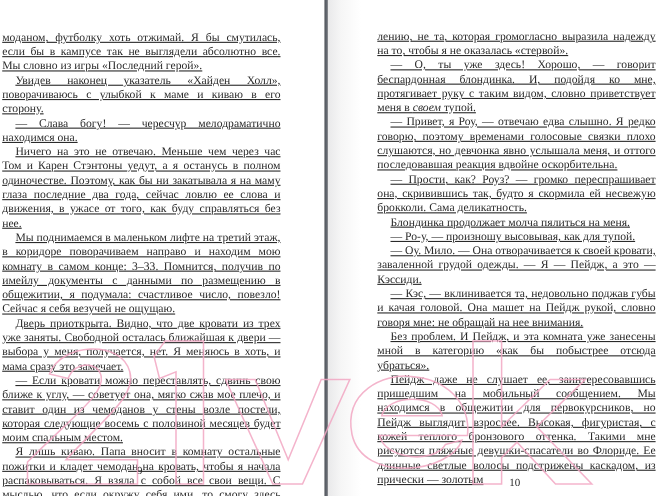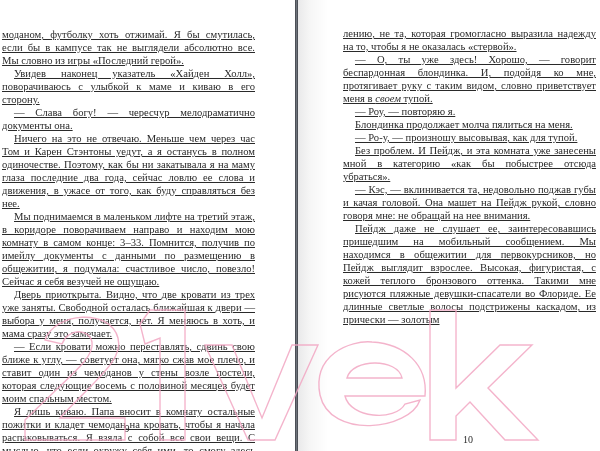--- a/index.html
+++ b/index.html
@@ -40,42 +40,44 @@
   </style>
 </head>
 <body>
 
 <div class="spread">
 
   <div class="page page-left">
     <div class="text">
       <p class="p noindent">моданом, футболку хоть отжимай. Я бы смутилась, если бы в кампусе так не выглядели абсолютно все. Мы словно из игры «Последний герой».</p>
       <p class="p">Увидев наконец указатель «Хайден Холл», поворачиваюсь с улыбкой к маме и киваю в его сторону.</p>
-      <p class="p">— Слава богу! — чересчур мелодраматично документы она.</p>
+      <p class="p">— Слава богу! — чересчур мелодраматично находимся она.</p>
       <p class="p">Ничего на это не отвечаю. Меньше чем через час Том и Карен Стэнтоны уедут, а я останусь в полном одиночестве. Поэтому, как бы ни закатывала я на маму глаза последние два года, сейчас ловлю ее слова и движения, в ужасе от того, как буду справляться без нее.</p>
       <p class="p">Мы поднимаемся в маленьком лифте на третий этаж, в коридоре поворачиваем направо и находим мою комнату в самом конце: 3–33. Помнится, получив по имейлу документы с данными по размещению в общежитии, я подумала: счастливое число, повезло! Сейчас я себя везучей не ощущаю.</p>
       <p class="p">Дверь приоткрыта. Видно, что две кровати из трех уже заняты. Свободной осталась ближайшая к двери — выбора у меня, получается, нет. Я меняюсь в хоть, и мама сразу это замечает.</p>
       <p class="p">— Если кровати можно переставлять, сдвинь свою ближе к углу, — советует она, мягко сжав мое плечо, и ставит один из чемоданов у стены возле постели, которая следующие восемь с половиной месяцев будет моим спальным местом.</p>
       <p class="p">Я лишь киваю. Папа вносит в комнату остальные пожитки и кладет чемодан на кровать, чтобы я начала распаковываться. Я взяла с собой все свои вещи. С мыслью, что если окружу себя ими, то смогу здесь снова, как дома, спрятаться под колпаком, лишь изредка высовывая нос из комнаты.</p>
 
     </div>
     <div class="folio">9</div>
   </div>
 
   <div class="gutter"></div>
 
   <div class="page page-right">
     <div class="text">
       <p class="p noindent">лению, не та, которая громогласно выразила надежду на то, чтобы я не оказалась «стервой».</p>
       <p class="p"><span>— О, ты уже здесь! Хорошо, — говорит беспардонная блондинка. И, подойдя ко мне, протягивает руку с таким видом, словно приветствует меня в </span><span class="italic">своем</span><span> тупой.</span></p>
-      <p class="p">— Роу, — повторяю я.</p>
+      <p class="p">— Привет, я Роу, — отвечаю едва слышно. Я редко говорю, поэтому временами голосовые связки плохо слушаются, но девчонка явно услышала меня, и оттого последовавшая реакция вдвойне оскорбительна.</p>
+      <p class="p">— Прости, как? Роуз? — громко переспрашивает она, скривившись так, будто я скормила ей несвежую брокколи. Сама деликатность.</p>
       <p class="p">Блондинка продолжает молча пялиться на меня.</p>
       <p class="p">— Ро-у, — произношу высовывая, как для тупой.</p>
+      <p class="p">— Оу. Мило. — Она отворачивается к своей кровати, заваленной грудой одежды. — Я — Пейдж, а это — Кэссиди.</p>
+      <p class="p">— Кэс, — вклинивается та, недовольно поджав губы и качая головой. Она машет на Пейдж рукой, словно говоря мне: не обращай на нее внимания.</p>
       <p class="p">Без проблем. И Пейдж, и эта комната уже занесены мной в категорию «как бы побыстрее отсюда убраться».</p>
-      <p class="p">— Кэс, — вклинивается та, недовольно поджав губы и качая головой. Она машет на Пейдж рукой, словно говоря мне: не обращай на нее внимания.</p>
       <p class="p">Пейдж даже не слушает ее, заинтересовавшись пришедшим на мобильный сообщением. Мы находимся в общежитии для первокурсников, но Пейдж выглядит взрослее. Высокая, фигуристая, с кожей теплого бронзового оттенка. Такими мне рисуются пляжные девушки-спасатели во Флориде. Ее длинные светлые волосы подстрижены каскадом, из прически — золотым</p>
     </div>
     <div class="folio">10</div>
   </div>
 
   <svg class="watermark" viewBox="0 0 600 151" xmlns="http://www.w3.org/2000/svg">
     <g fill="none" stroke="#f2a7c3" stroke-width="1.4" opacity="0.85">
 
       <path d="M45 40 C55 12, 110 8, 118 38 C124 60, 95 80, 60 118 L125 118 L125 140 L25 140 L25 120 C70 75, 95 58, 92 42 C89 28, 68 28, 62 44 Z"></path>
 

